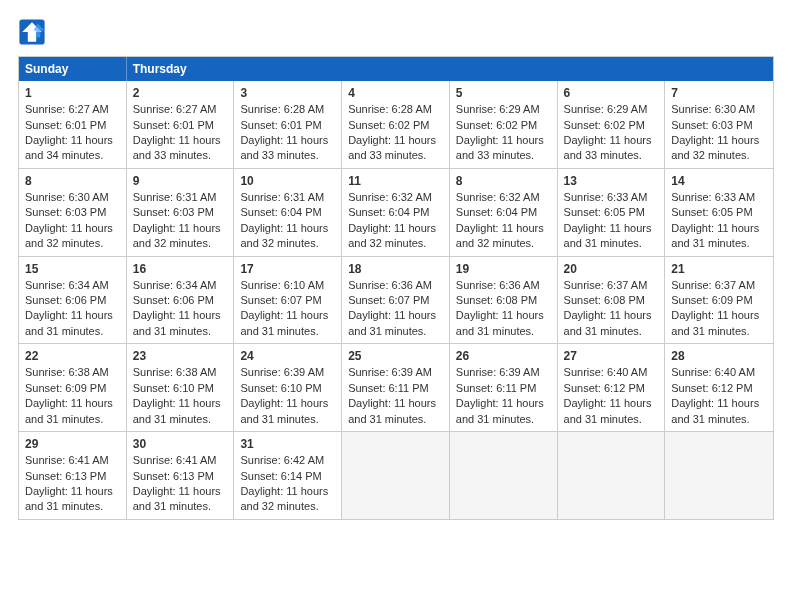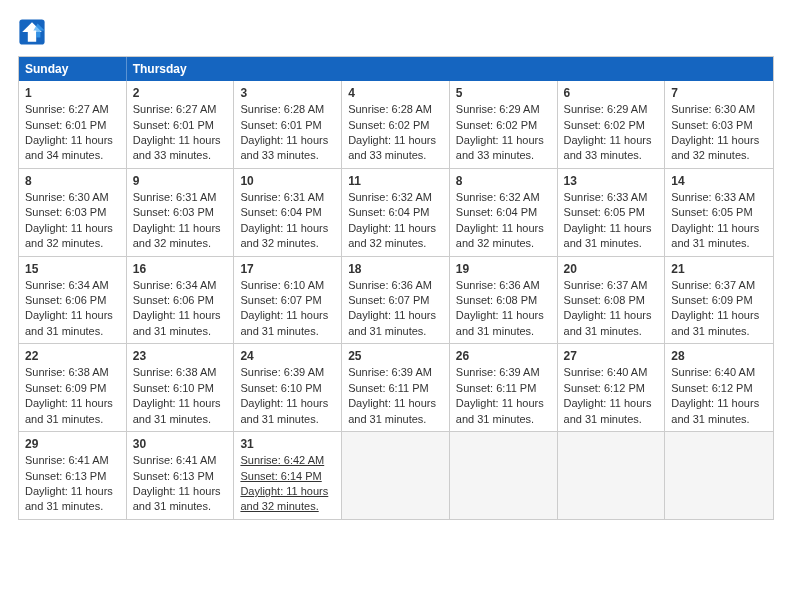--- a/index.html
+++ b/index.html
@@ -261,21 +261,21 @@
         </div>
         <div class="cal-row">
           <div class="cal-cell"><span class="day-num">29</span><span class="info" style="white-space: pre-line;">Sunrise: 6:41 AM
 Sunset: 6:13 PM
 Daylight: 11 hours
 and 31 minutes.</span></div>
           <div class="cal-cell"><span class="day-num">30</span><span class="info" style="white-space: pre-line;">Sunrise: 6:41 AM
 Sunset: 6:13 PM
 Daylight: 11 hours
 and 31 minutes.</span></div>
-          <div class="cal-cell"><span class="day-num">31</span><span class="info" style="white-space: pre-line; text-decoration: underline;">Sunrise: 6:42 AM
+          <div class="cal-cell"><span class="day-num">31</span><span class="info" style="white-space: pre-line;">Sunrise: 6:42 AM
 Sunset: 6:14 PM
 Daylight: 11 hours
 and 32 minutes.</span></div>
           <div class="cal-cell empty"></div>
           <div class="cal-cell empty"></div>
           <div class="cal-cell empty"></div>
           <div class="cal-cell empty"></div>
         </div>
       </div>
   </div>

